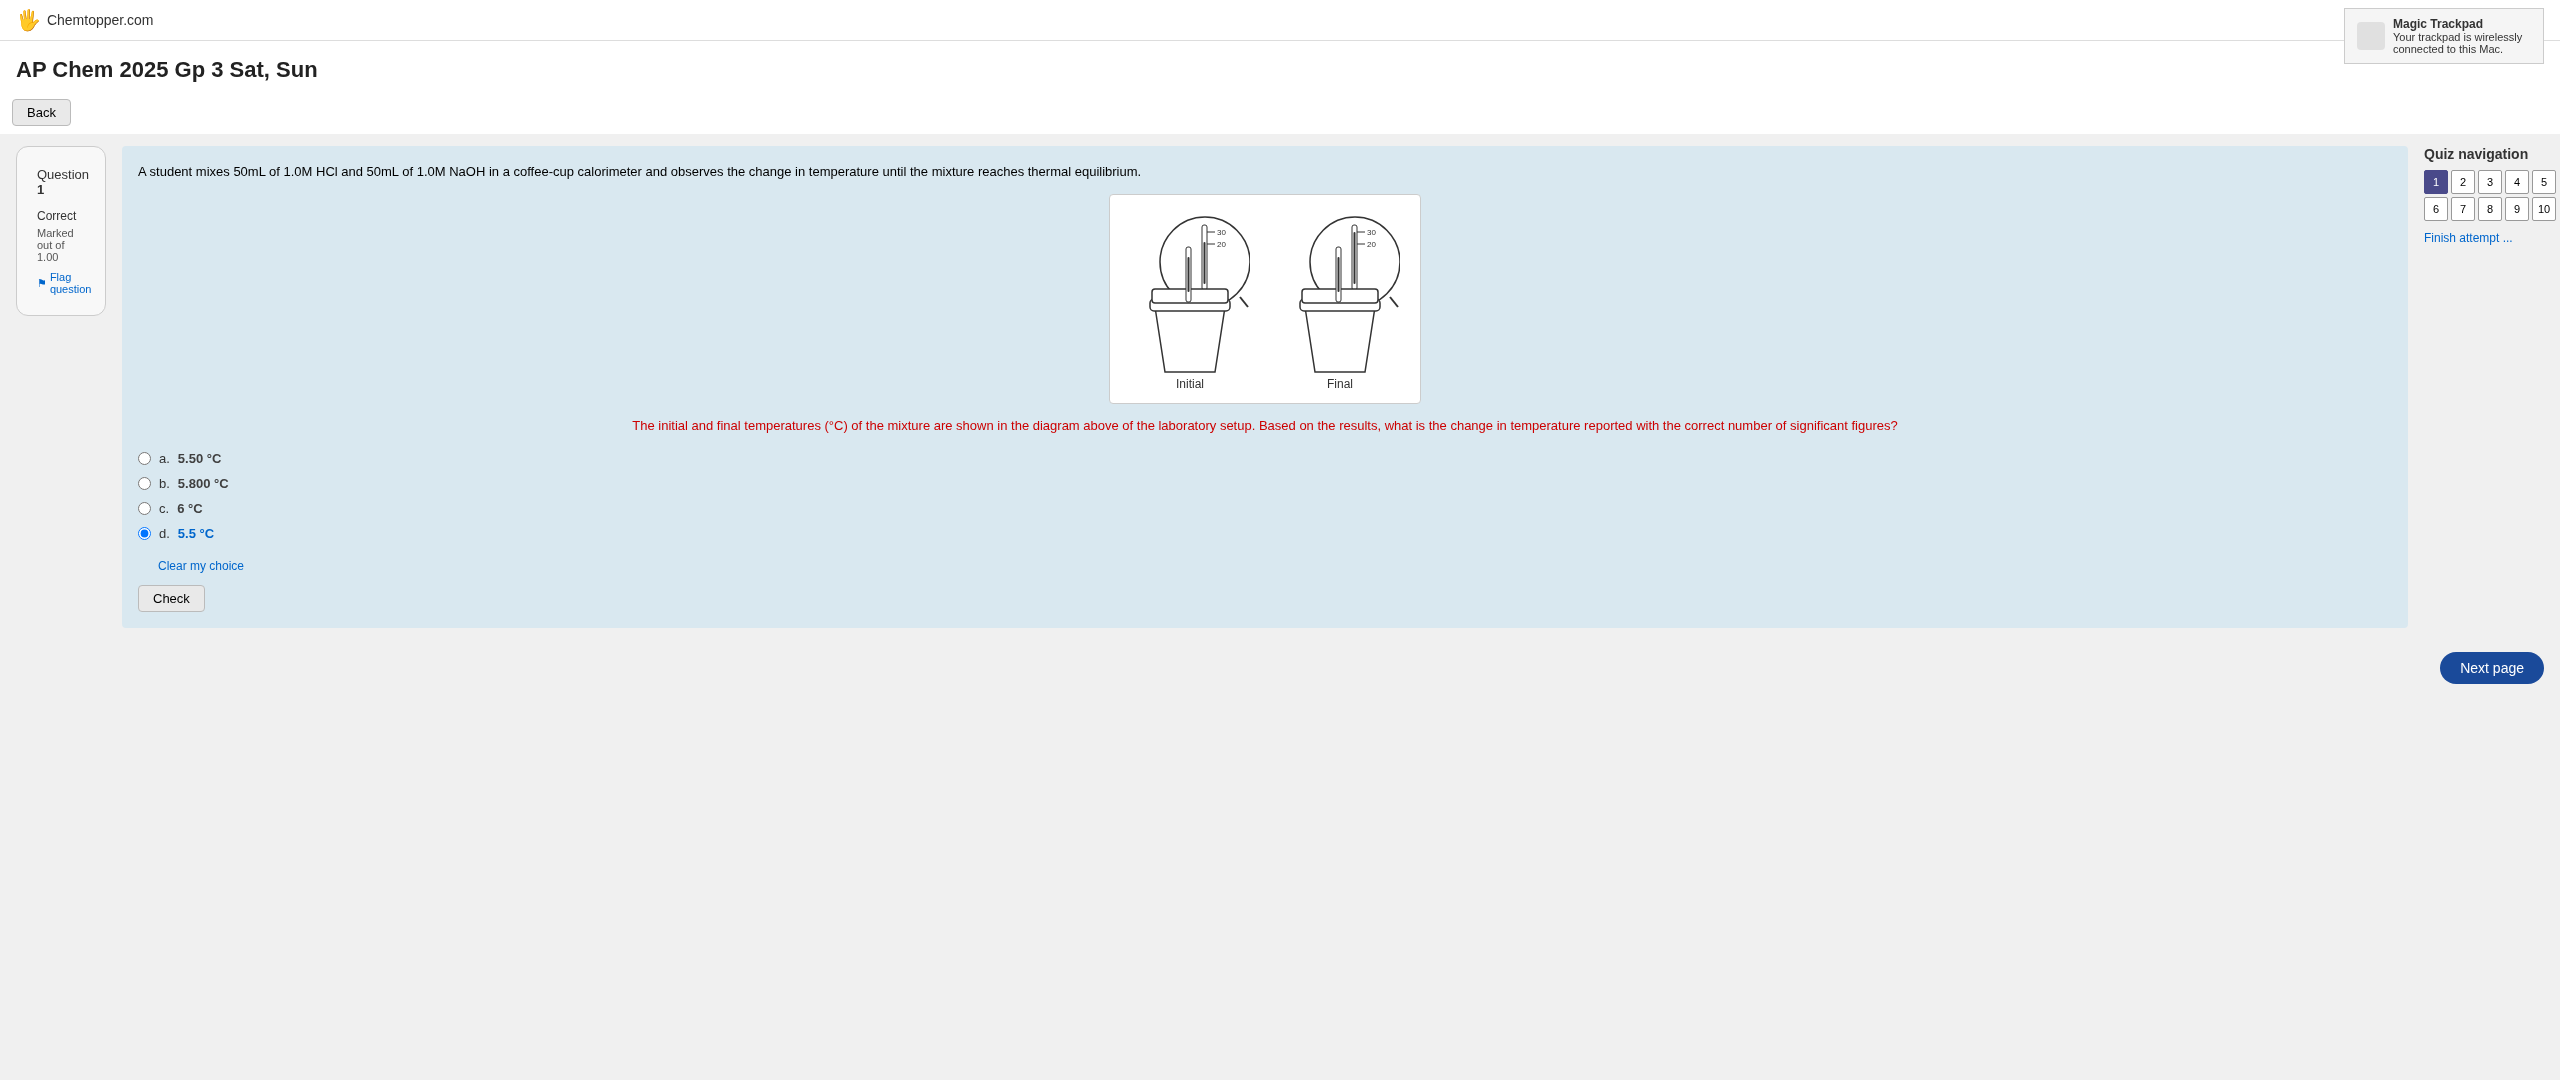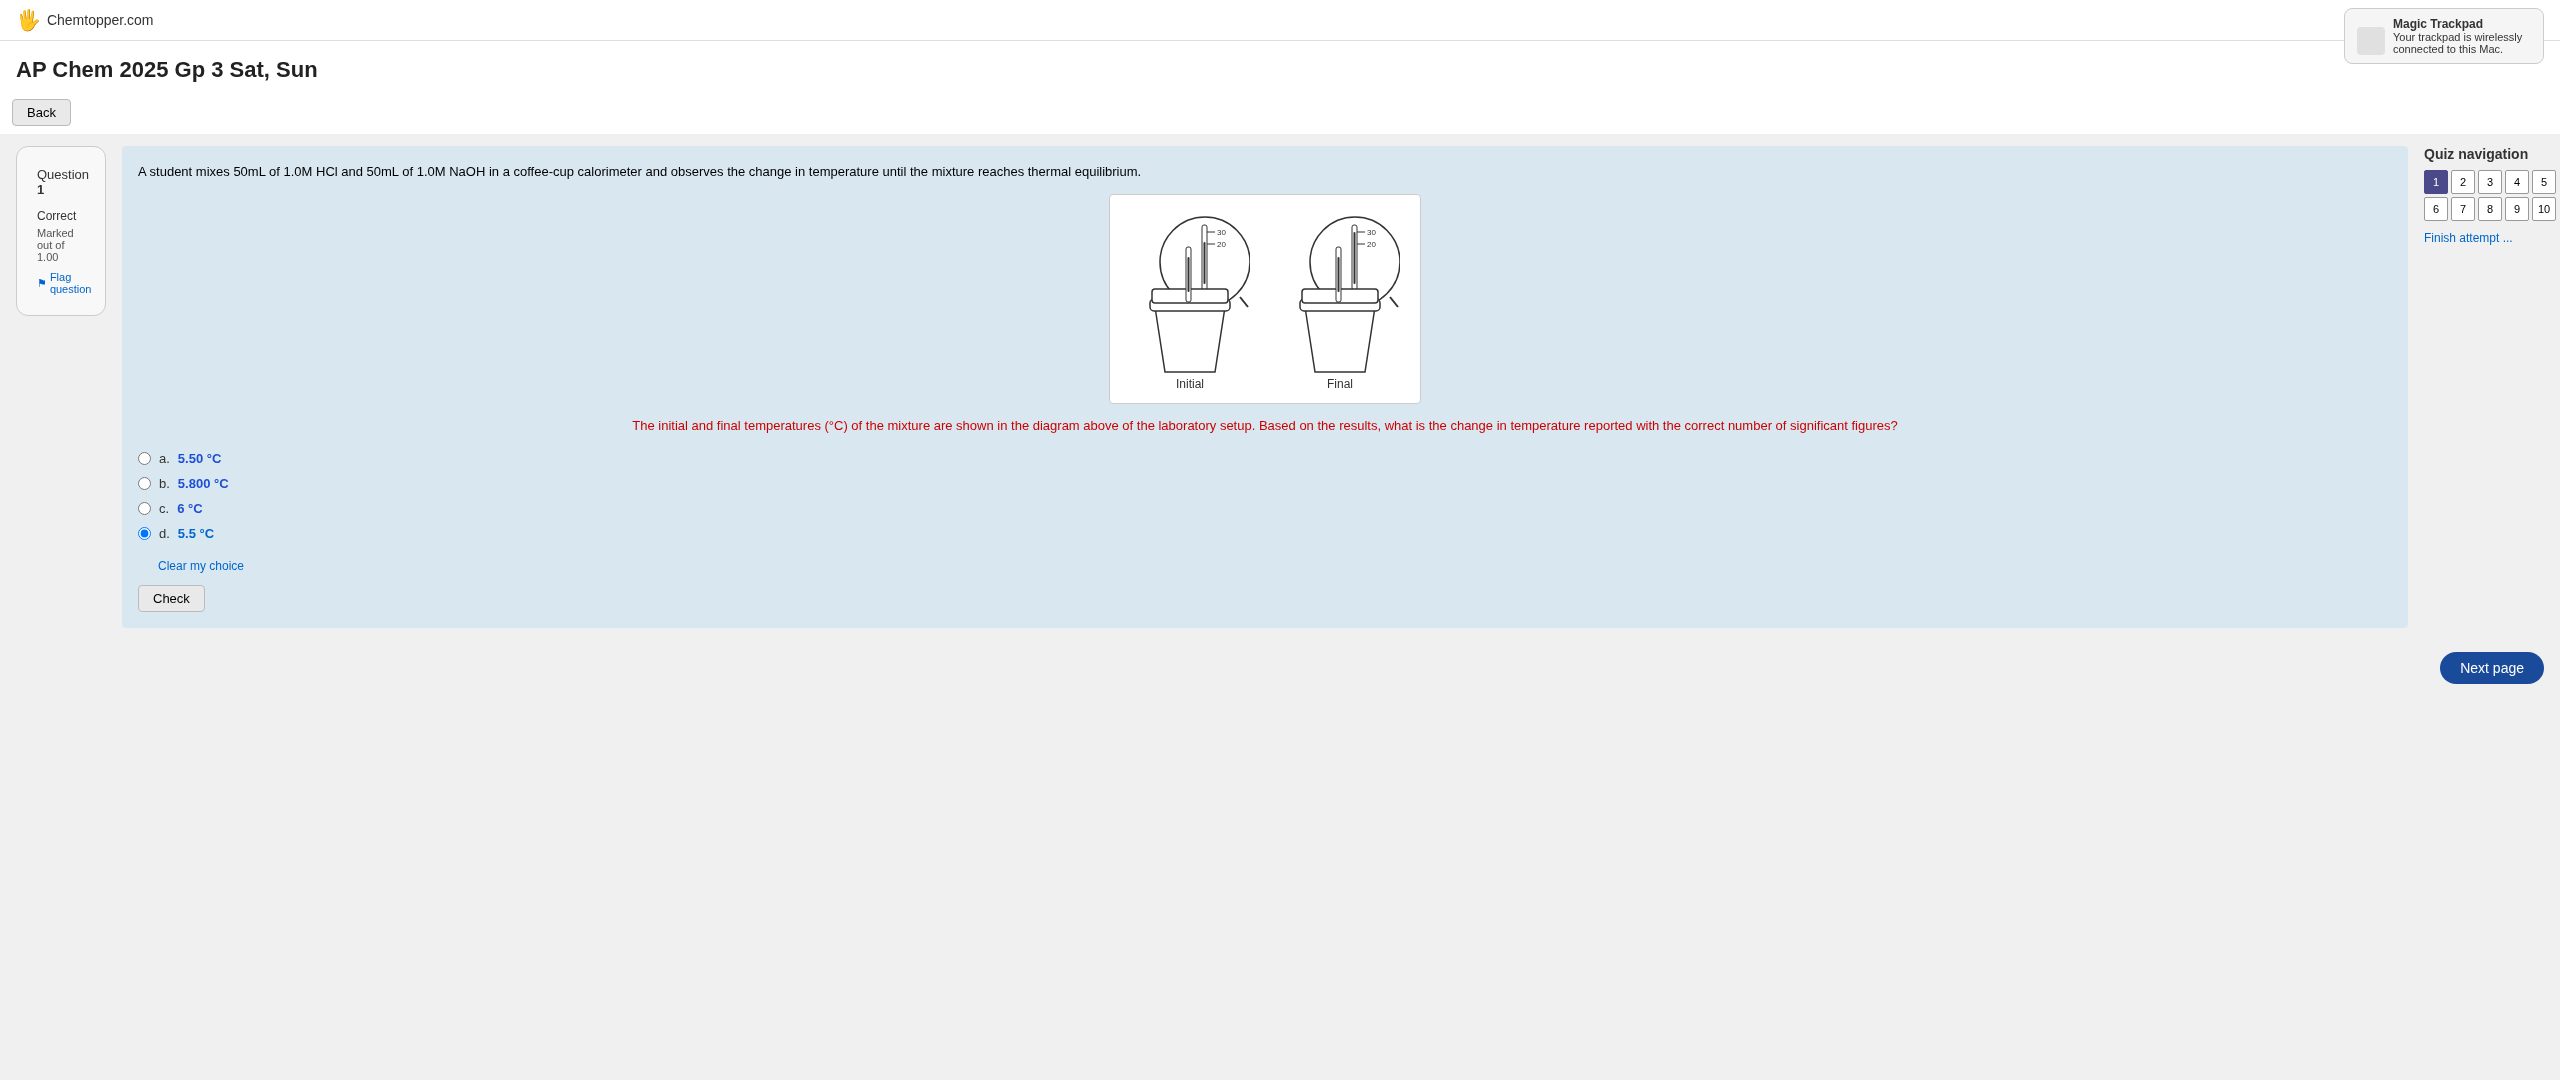--- a/index.html
+++ b/index.html
@@ -31,28 +31,28 @@
       text-align: right;
     }
 
     
     .trackpad-notify {
       position: fixed;
       top: 8px;
       right: 16px;
       background: #f5f5f5;
       border: 1px solid #ccc;
-      border-radius: 8px;
+      border-radius: 0;
       padding: 8px 12px;
       font-size: 11px;
       color: #333;
       max-width: 200px;
       display: flex;
       gap: 8px;
-      align-items: flex-end;
+      align-items: center;
     }
     .trackpad-icon {
       width: 28px;
       height: 28px;
       background: #e0e0e0;
       border-radius: 4px;
       flex-shrink: 0;
     }
     .trackpad-text strong {
       display: block;
@@ -206,21 +206,21 @@
     .answer-option input[type="radio"] {
       margin: 0;
       cursor: pointer;
     }
 
     .option-label {
       color: #333;
     }
 
     .option-value {
-      color: #1d4ed8;
+      color: #404040;
       font-weight: bold;
     }
 
     .option-value.selected {
       color: #0066cc;
     }
 
     
     .answer-option.selected-option .option-label {
       font-weight: normal;

